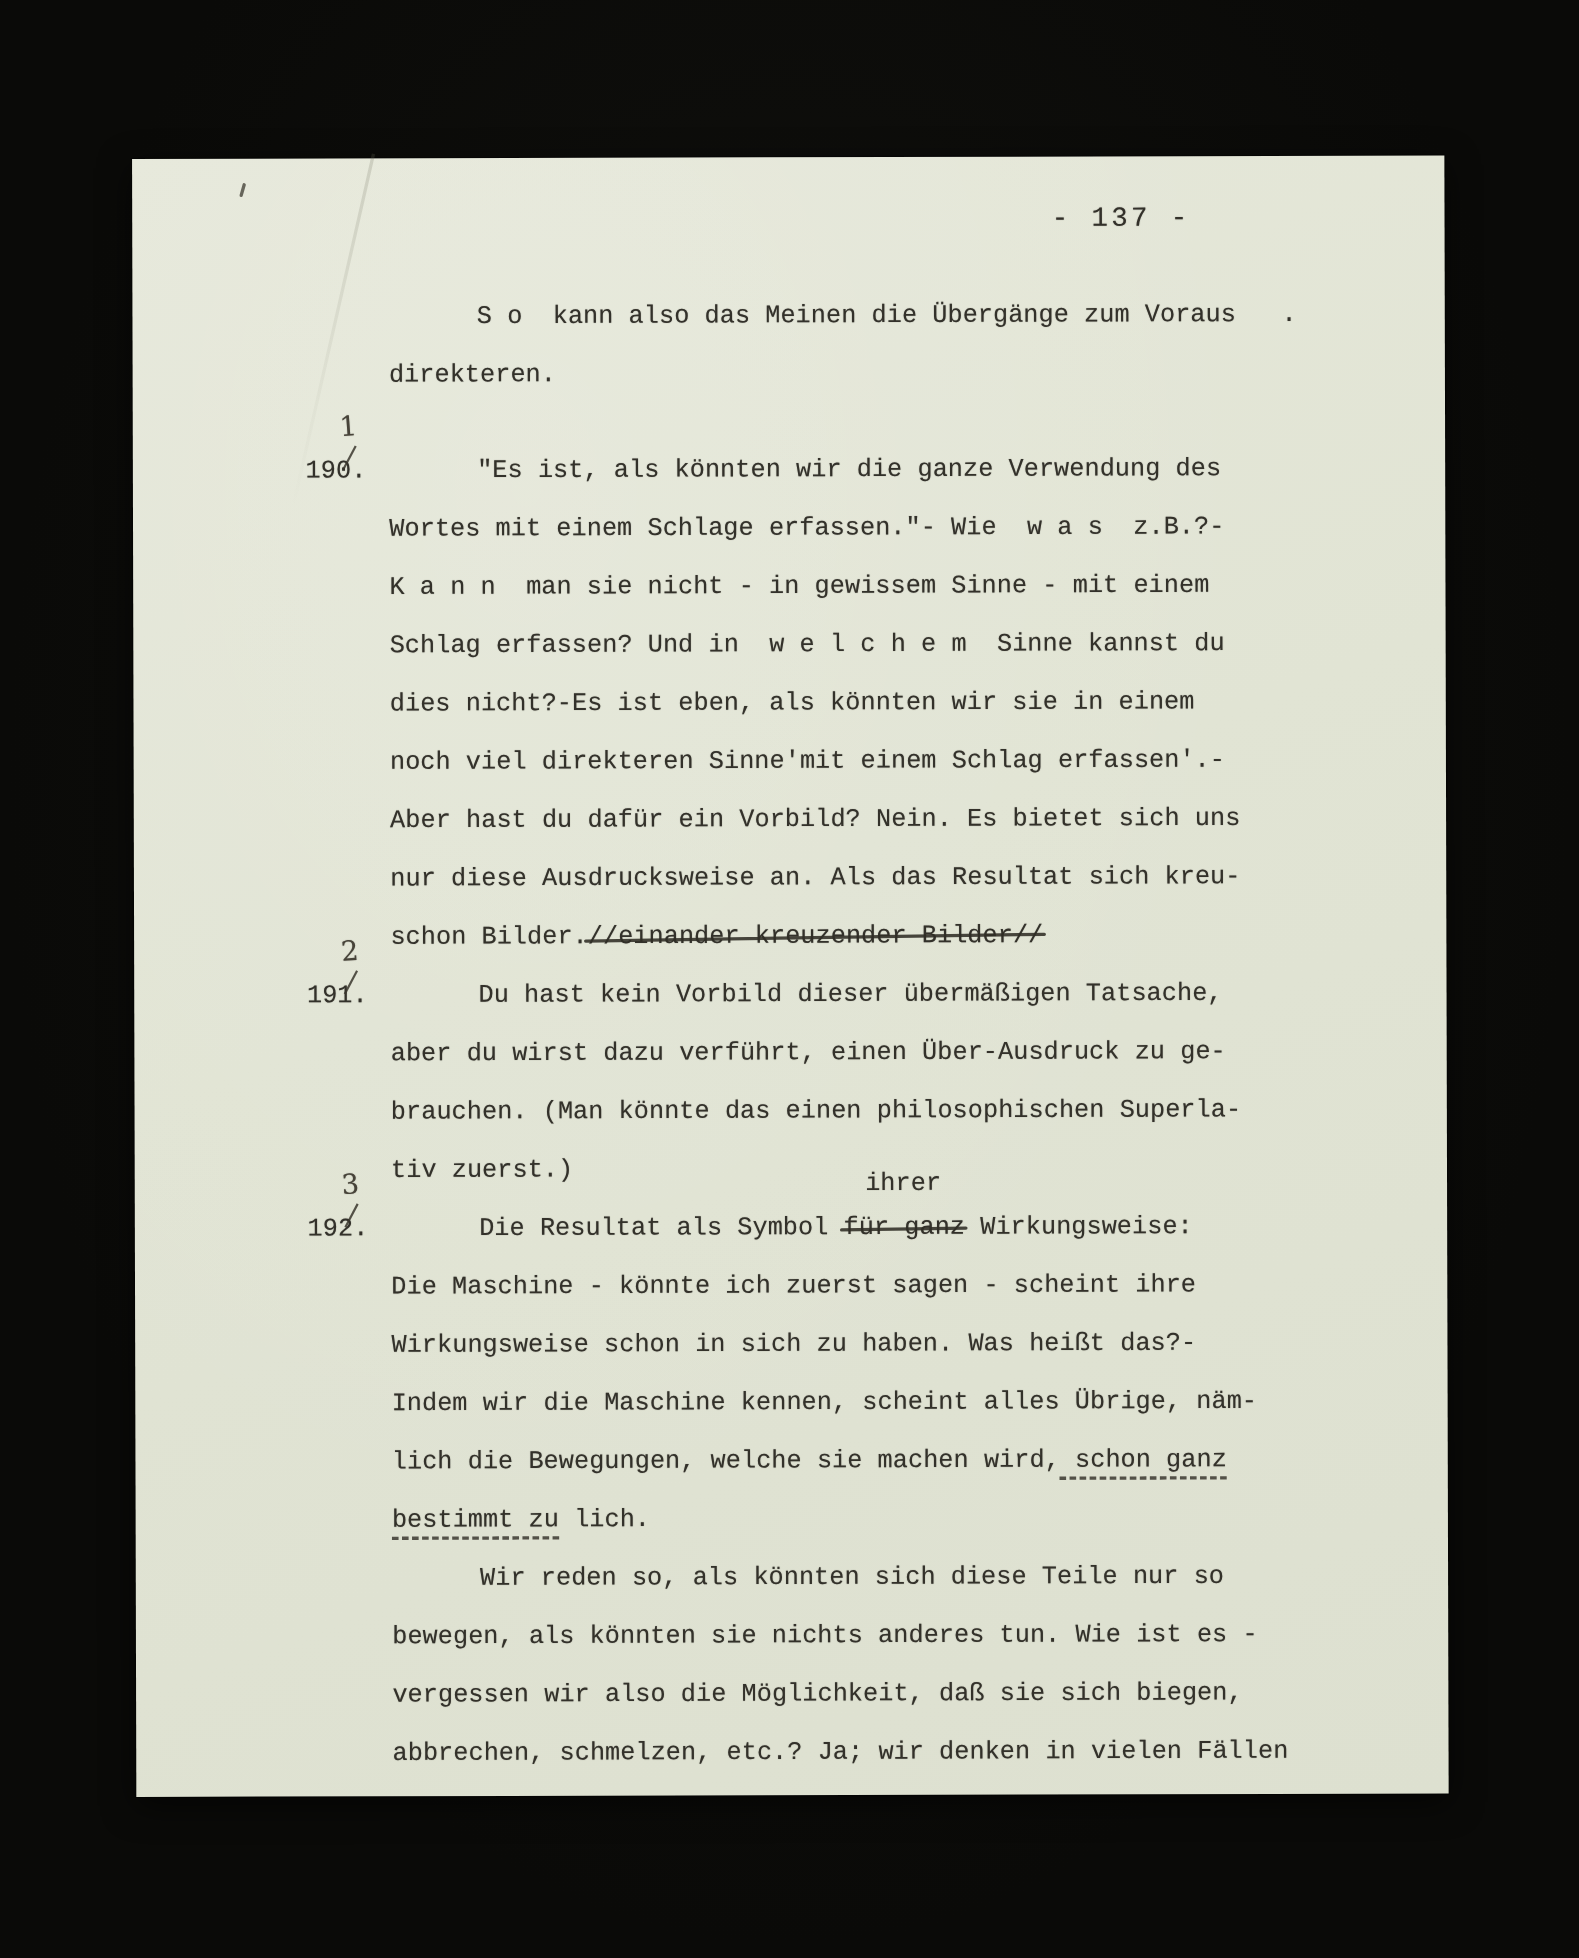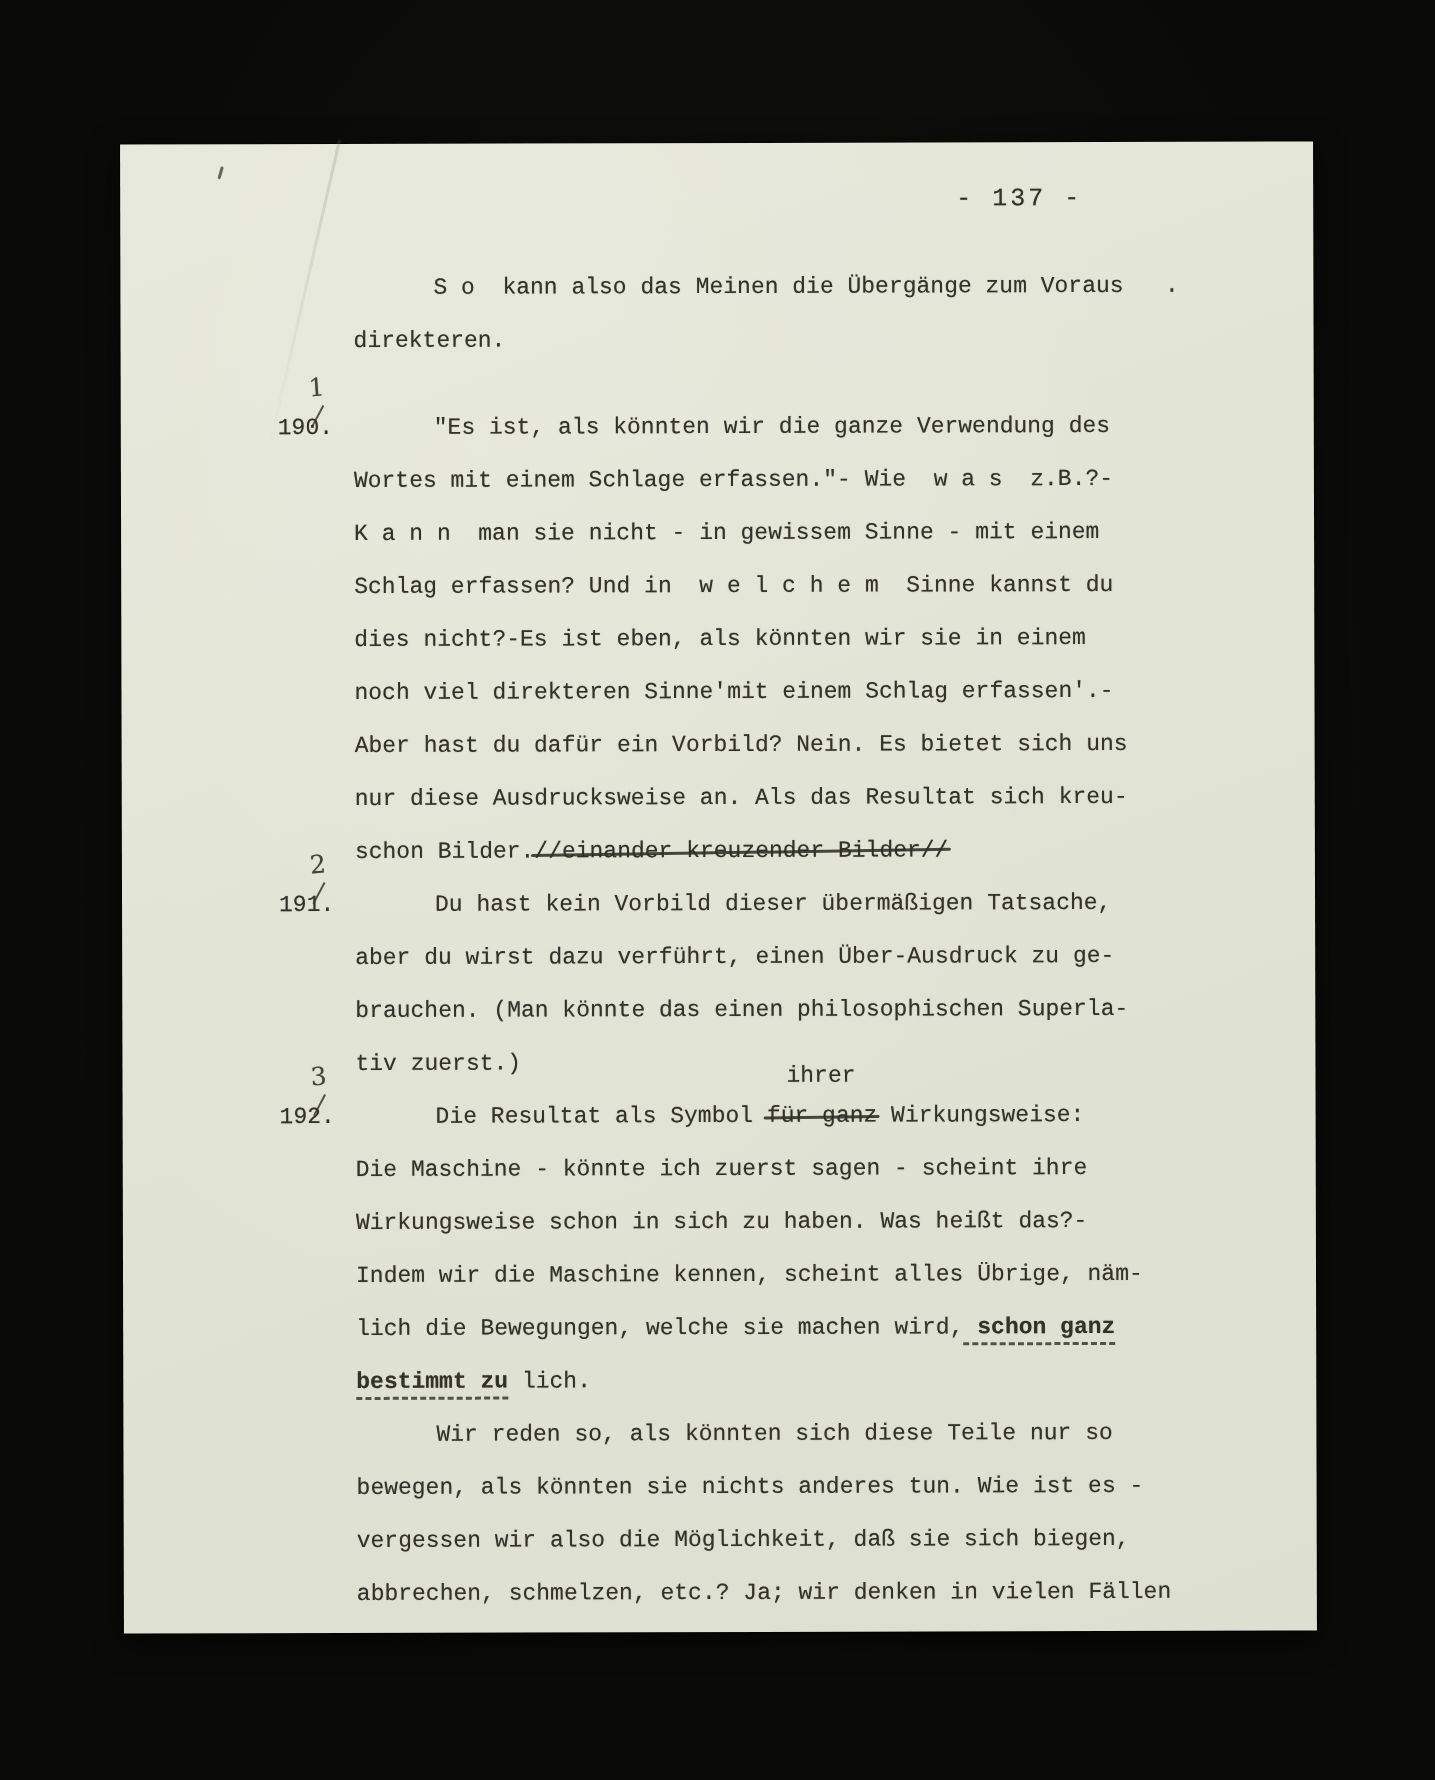--- a/index.html
+++ b/index.html
@@ -60,21 +60,20 @@
     color:rgba(62,58,48,.9);transform:rotate(-4deg);
   }
   .strike{position:relative;}
   .strike::after{
     content:"";position:absolute;left:-3px;right:-3px;top:13px;height:3px;
     background:rgba(48,45,38,.88);transform:rotate(-0.7deg);border-radius:2px;
   }
   .u-dash{
     border-bottom:3px dashed rgba(48,45,38,.8);
     padding-bottom:2px;
-    font-weight:bold;
   }
   .insert-above{
     position:absolute;font-size:23px;white-space:pre;
     text-shadow:0 0 1px rgba(45,42,36,.45);line-height:26px;
   }
 </style>
 </head>
 <body>
 
 <div class="stage">

